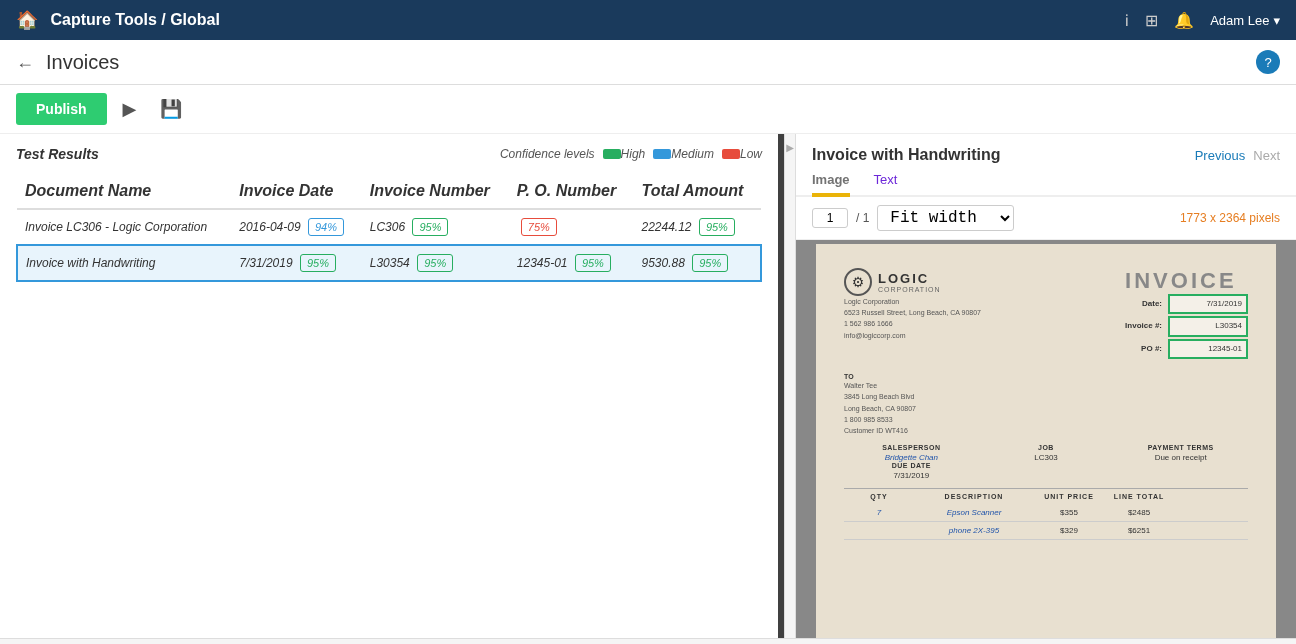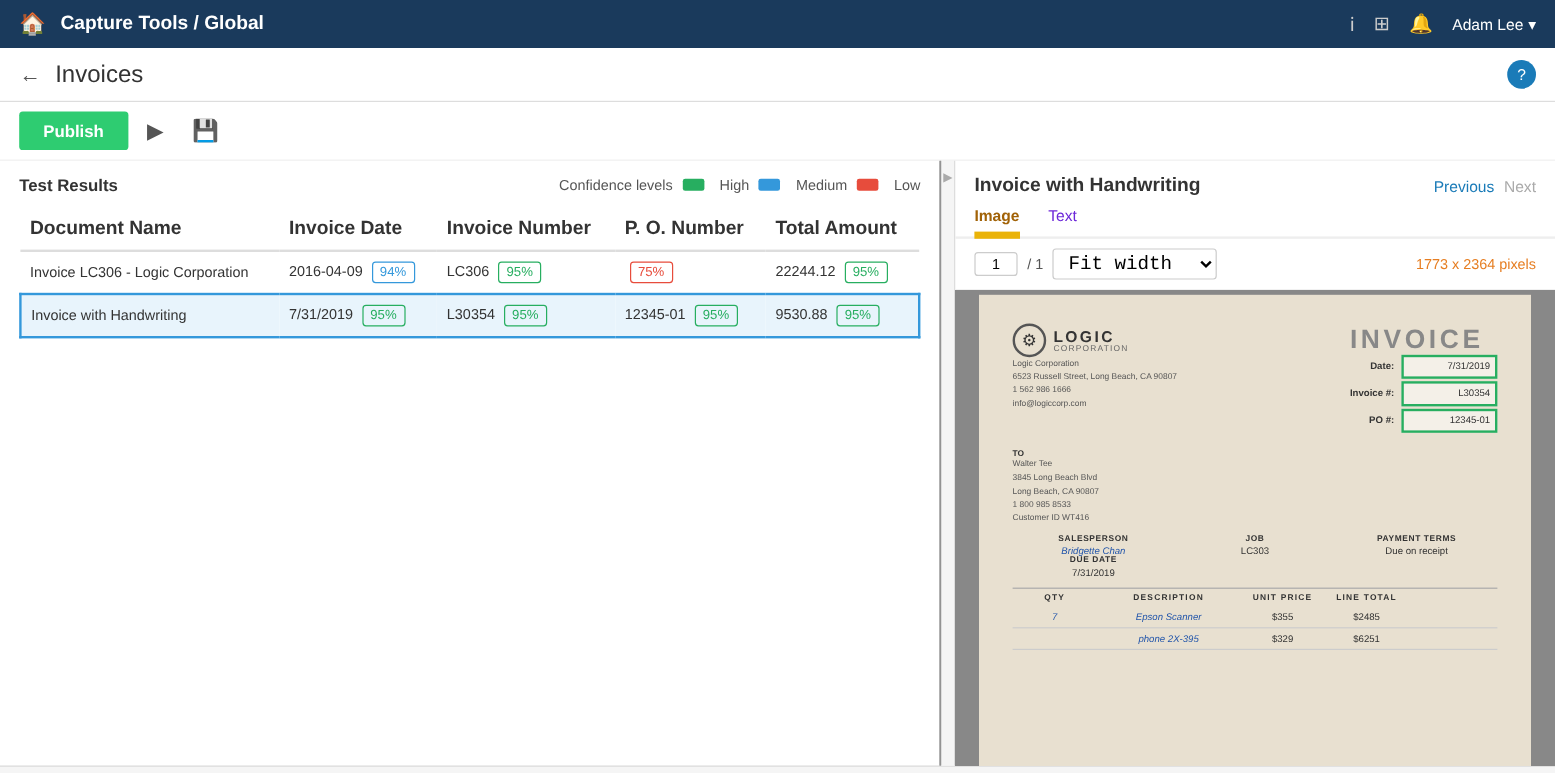--- a/index.html
+++ b/index.html
@@ -65,33 +65,34 @@
     
     .main-content {
       display: flex;
       height: calc(644px - 40px - 48px - 52px);
       background: white;
     }
 
     
     .left-panel {
       flex: 1;
-      border-right: 1px solid #404040;
+      border-right: 6px solid #404040;
       overflow: auto;
       padding: 12px 16px;
+      font-style: italic;
     }
 
     .test-results-header {
       display: flex;
       align-items: center;
       margin-bottom: 12px;
     }
     .test-results-title { font-weight: 600; font-size: 14px; flex: 1; }
     .confidence-levels { display: flex; align-items: center; gap: 8px; font-size: 12px; color: #555; }
-    .conf-item { display: flex; align-items: center; gap: 13px; }
+    .conf-item { display: flex; align-items: center; gap: 0; }
     .conf-dot { width: 18px; height: 10px; border-radius: 2px; }
     .conf-high { background: #27ae60; }
     .conf-medium { background: #3498db; }
     .conf-low { background: #e74c3c; }
 
     
     .results-table { width: 100%; border-collapse: collapse; font-size: 12px; }
     .results-table th {
       text-align: left;
       padding: 8px 8px;
@@ -161,22 +162,22 @@
     }
     .doc-tab {
       padding-bottom: 6px;
       cursor: pointer;
       font-size: 13px;
       color: #6d28d9;
       border-bottom: 2px solid transparent;
       margin-bottom: -2px;
     }
     .doc-tab.active {
-      color: #a16207;
-      border-bottom: 6px solid #eab308;
+      color: #737373;
+      border-bottom: 4px solid #eab308;
       font-weight: 600;
     }
 
     .doc-toolbar {
       display: flex;
       align-items: center;
       padding: 8px 16px;
       gap: 8px;
       border-bottom: 1px solid #eee;
       font-size: 12px;

